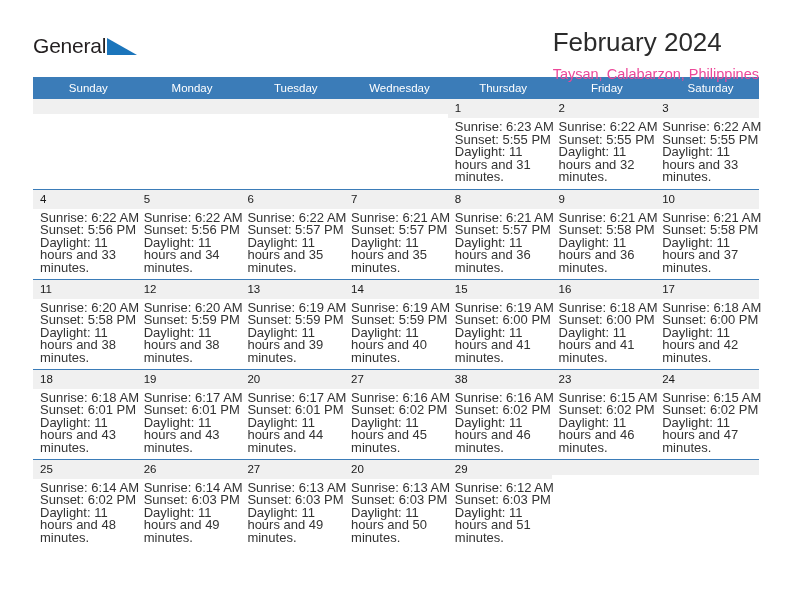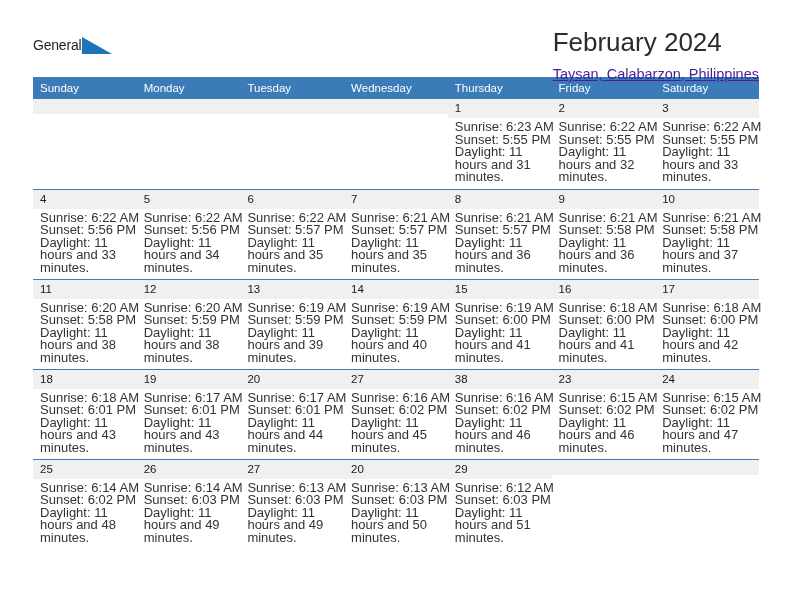--- a/index.html
+++ b/index.html
@@ -31,21 +31,21 @@
     height: 73px;
     box-sizing: border-box;
   }
   .logo-block {
     position: relative;
     width: 120px;
     padding-top: 8px;
   }
   .logo-row1 {
     position: relative;
-    font-size: 14px;
+    font-size: 21px;
     line-height: 21px;
     color: #231f20;
     letter-spacing: -0.2px;
     white-space: nowrap;
   }
   .logo-tri {
     display: inline-block;
     vertical-align: top;
     margin-left: 1px;
     margin-top: 2px;
@@ -65,39 +65,38 @@
     font-size: 26px;
     line-height: 30px;
     color: #2b2b2b;
     font-weight: normal;
     margin: 0;
     letter-spacing: 0px;
   }
   .cal-subtitle {
     font-size: 14.5px;
     line-height: 20px;
-    color: #4c1d95;
+    color: #ec4899;
     margin: 7px 0 0 0;
     font-weight: normal;
-    text-decoration: underline;
   }
 
   
   .cal {
     width: 726px;
     border-collapse: collapse;
     table-layout: fixed;
     margin-top: 4px;
   }
   .cal th {
     background: #3b7cb8;
     color: #ffffff;
     font-size: 11.5px;
     font-weight: normal;
-    text-align: left;
+    text-align: center;
     padding: 5px 0 5px 7px;
     height: 19px;
     box-sizing: border-box;
   }
   .cal td {
     vertical-align: top;
     padding: 0;
     width: 14.2857%;
     border-top: 1px solid #3b7cb8;
     height: 90px;

